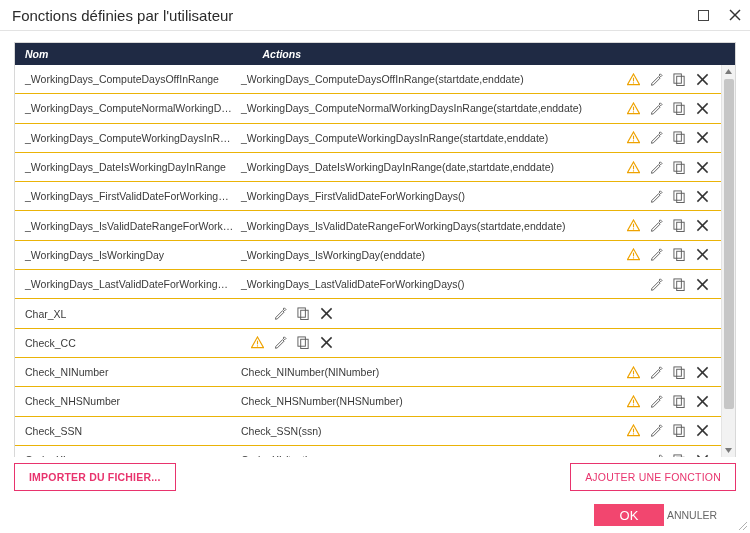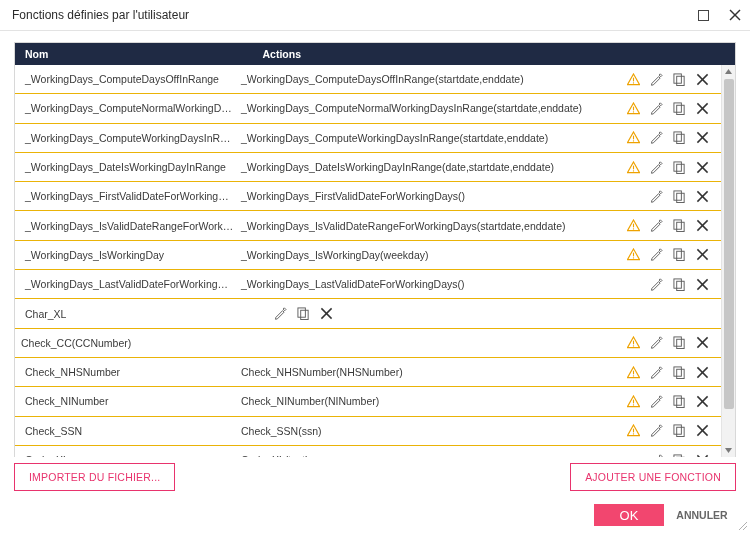--- a/index.html
+++ b/index.html
@@ -25,21 +25,21 @@
   
   .titlebar {
     position: relative;
     height: 30px;
     border-bottom: 1px solid #e3e3e3;
     display: flex;
     align-items: center;
   }
   .title-text {
     margin-left: 12px;
-    font-size: 12px;
+    font-size: 15px;
     color: #2b2b2b;
   }
   .win-buttons {
     position: absolute;
     right: 6px;
     top: 0;
     height: 30px;
     display: flex;
     align-items: center;
     gap: 14px;
@@ -67,20 +67,21 @@
     background: #ffffff;
   }
   .table-header {
     display: flex;
     background: #1f2a44;
     color: #ffffff;
     height: 22px;
     align-items: center;
     font-size: 10.5px;
     font-weight: bold;
+    font-style: italic;
   }
   .col-nom { width: 220px; padding-left: 10px; box-sizing: border-box; }
   .col-formes { flex: 1; padding-left: 6px; box-sizing: border-box; }
   .col-actions { width: 110px; text-align: right; padding-right: 44px; box-sizing: border-box; }
 
   .rows-viewport {
     position: relative;
     height: 392px;
     overflow: hidden;
   }
@@ -171,21 +172,21 @@
   .btn-import {
     position: absolute;
     left: 14px;
     top: 463px;
     height: 28px;
     padding: 0 14px;
     background: #ffffff;
     border: 1px solid #e8336d;
     color: #e8336d;
     font-size: 10.5px;
-    font-weight: normal;
+    font-weight: bold;
     letter-spacing: 0.2px;
     cursor: pointer;
     display: flex;
     align-items: center;
   }
   .btn-add {
     position: absolute;
     right: 14px;
     top: 463px;
     height: 28px;
@@ -209,33 +210,32 @@
     border: none;
     color: #ffffff;
     font-size: 13px;
     cursor: pointer;
     display: flex;
     align-items: center;
     justify-content: center;
   }
   .btn-cancel {
     position: absolute;
-    right: 12px;
+    right: 22px;
     top: 504px;
     width: 72px;
     height: 22px;
     background: transparent;
     border: none;
     color: #666666;
     font-size: 10.5px;
     cursor: pointer;
     display: flex;
     align-items: center;
     justify-content: center;
-    font-weight: bold;
   }
   .resize-grip {
     position: absolute;
     right: 2px;
     bottom: 2px;
     width: 10px;
     height: 10px;
     cursor: nwse-resize;
   }
 </style>
@@ -444,21 +444,21 @@
               <span class="act">
                 <svg width="13" height="13" viewBox="0 0 14 14">
                   <line x1="1.5" y1="1.5" x2="12.5" y2="12.5" stroke="#333" stroke-width="1.6"></line>
                   <line x1="12.5" y1="1.5" x2="1.5" y2="12.5" stroke="#333" stroke-width="1.6"></line>
                 </svg>
               </span>
             </div>
           </div>
           <div class="row">
             <div class="cell-nom">_WorkingDays_IsWorkingDay</div>
-            <div class="cell-formes">_WorkingDays_IsWorkingDay(weekday)</div>
+            <div class="cell-formes">_WorkingDays_IsWorkingDay(enddate)</div>
             <div class="cell-actions">
               <span class="act">
                 <svg width="13" height="13" viewBox="0 0 14 14">
                   <polygon points="7,1 13.5,12.5 0.5,12.5" fill="none" stroke="#eea200" stroke-width="1.2"></polygon>
                   <line x1="7" y1="5" x2="7" y2="9" stroke="#eea200" stroke-width="1.2"></line>
                   <circle cx="7" cy="10.7" r="0.7" fill="#eea200"></circle>
                 </svg>
               </span>
               <span class="act">
                 <svg width="13" height="13" viewBox="0 0 14 14">
@@ -523,21 +523,52 @@
               </span>
               <span class="act">
                 <svg width="13" height="13" viewBox="0 0 14 14">
                   <line x1="1.5" y1="1.5" x2="12.5" y2="12.5" stroke="#333" stroke-width="1.6"></line>
                   <line x1="12.5" y1="1.5" x2="1.5" y2="12.5" stroke="#333" stroke-width="1.6"></line>
                 </svg>
               </span>
             </div>
           </div>
           <div class="row">
-            <div class="cell-formes">Check_CC(CCNumber)</div>
+            <div class="cell-nom">Check_CC</div>
+            <div class="cell-actions">
+              <span class="act">
+                <svg width="13" height="13" viewBox="0 0 14 14">
+                  <polygon points="7,1 13.5,12.5 0.5,12.5" fill="none" stroke="#eea200" stroke-width="1.2"></polygon>
+                  <line x1="7" y1="5" x2="7" y2="9" stroke="#eea200" stroke-width="1.2"></line>
+                  <circle cx="7" cy="10.7" r="0.7" fill="#eea200"></circle>
+                </svg>
+              </span>
+              <span class="act">
+                <svg width="13" height="13" viewBox="0 0 14 14">
+                  <path d="M2 11.2 L9.3 3.9 L10.9 5.5 L3.6 12.8 L1.6 13.2 Z" fill="none" stroke="#5a5a5a" stroke-width="1"></path>
+                  <path d="M9.8 2.2 L11.1 0.9 L12.9 2.7 L11.6 4 Z" fill="none" stroke="#5a5a5a" stroke-width="1"></path>
+                </svg>
+              </span>
+              <span class="act">
+                <svg width="13" height="13" viewBox="0 0 14 14">
+                  <rect x="1" y="1" width="8" height="10" fill="none" stroke="#5a5a5a" stroke-width="1"></rect>
+                  <rect x="4" y="3.5" width="8" height="10" fill="none" stroke="#5a5a5a" stroke-width="1"></rect>
+                </svg>
+              </span>
+              <span class="act">
+                <svg width="13" height="13" viewBox="0 0 14 14">
+                  <line x1="1.5" y1="1.5" x2="12.5" y2="12.5" stroke="#333" stroke-width="1.6"></line>
+                  <line x1="12.5" y1="1.5" x2="1.5" y2="12.5" stroke="#333" stroke-width="1.6"></line>
+                </svg>
+              </span>
+            </div>
+          </div>
+          <div class="row">
+            <div class="cell-nom">Check_NINumber</div>
+            <div class="cell-formes">Check_NINumber(NINumber)</div>
             <div class="cell-actions">
               <span class="act">
                 <svg width="13" height="13" viewBox="0 0 14 14">
                   <polygon points="7,1 13.5,12.5 0.5,12.5" fill="none" stroke="#eea200" stroke-width="1.2"></polygon>
                   <line x1="7" y1="5" x2="7" y2="9" stroke="#eea200" stroke-width="1.2"></line>
                   <circle cx="7" cy="10.7" r="0.7" fill="#eea200"></circle>
                 </svg>
               </span>
               <span class="act">
                 <svg width="13" height="13" viewBox="0 0 14 14">
@@ -555,51 +586,20 @@
                 <svg width="13" height="13" viewBox="0 0 14 14">
                   <line x1="1.5" y1="1.5" x2="12.5" y2="12.5" stroke="#333" stroke-width="1.6"></line>
                   <line x1="12.5" y1="1.5" x2="1.5" y2="12.5" stroke="#333" stroke-width="1.6"></line>
                 </svg>
               </span>
             </div>
           </div>
           <div class="row">
             <div class="cell-nom">Check_NHSNumber</div>
             <div class="cell-formes">Check_NHSNumber(NHSNumber)</div>
-            <div class="cell-actions">
-              <span class="act">
-                <svg width="13" height="13" viewBox="0 0 14 14">
-                  <polygon points="7,1 13.5,12.5 0.5,12.5" fill="none" stroke="#eea200" stroke-width="1.2"></polygon>
-                  <line x1="7" y1="5" x2="7" y2="9" stroke="#eea200" stroke-width="1.2"></line>
-                  <circle cx="7" cy="10.7" r="0.7" fill="#eea200"></circle>
-                </svg>
-              </span>
-              <span class="act">
-                <svg width="13" height="13" viewBox="0 0 14 14">
-                  <path d="M2 11.2 L9.3 3.9 L10.9 5.5 L3.6 12.8 L1.6 13.2 Z" fill="none" stroke="#5a5a5a" stroke-width="1"></path>
-                  <path d="M9.8 2.2 L11.1 0.9 L12.9 2.7 L11.6 4 Z" fill="none" stroke="#5a5a5a" stroke-width="1"></path>
-                </svg>
-              </span>
-              <span class="act">
-                <svg width="13" height="13" viewBox="0 0 14 14">
-                  <rect x="1" y="1" width="8" height="10" fill="none" stroke="#5a5a5a" stroke-width="1"></rect>
-                  <rect x="4" y="3.5" width="8" height="10" fill="none" stroke="#5a5a5a" stroke-width="1"></rect>
-                </svg>
-              </span>
-              <span class="act">
-                <svg width="13" height="13" viewBox="0 0 14 14">
-                  <line x1="1.5" y1="1.5" x2="12.5" y2="12.5" stroke="#333" stroke-width="1.6"></line>
-                  <line x1="12.5" y1="1.5" x2="1.5" y2="12.5" stroke="#333" stroke-width="1.6"></line>
-                </svg>
-              </span>
-            </div>
-          </div>
-          <div class="row">
-            <div class="cell-nom">Check_NINumber</div>
-            <div class="cell-formes">Check_NINumber(NINumber)</div>
             <div class="cell-actions">
               <span class="act">
                 <svg width="13" height="13" viewBox="0 0 14 14">
                   <polygon points="7,1 13.5,12.5 0.5,12.5" fill="none" stroke="#eea200" stroke-width="1.2"></polygon>
                   <line x1="7" y1="5" x2="7" y2="9" stroke="#eea200" stroke-width="1.2"></line>
                   <circle cx="7" cy="10.7" r="0.7" fill="#eea200"></circle>
                 </svg>
               </span>
               <span class="act">
                 <svg width="13" height="13" viewBox="0 0 14 14">

